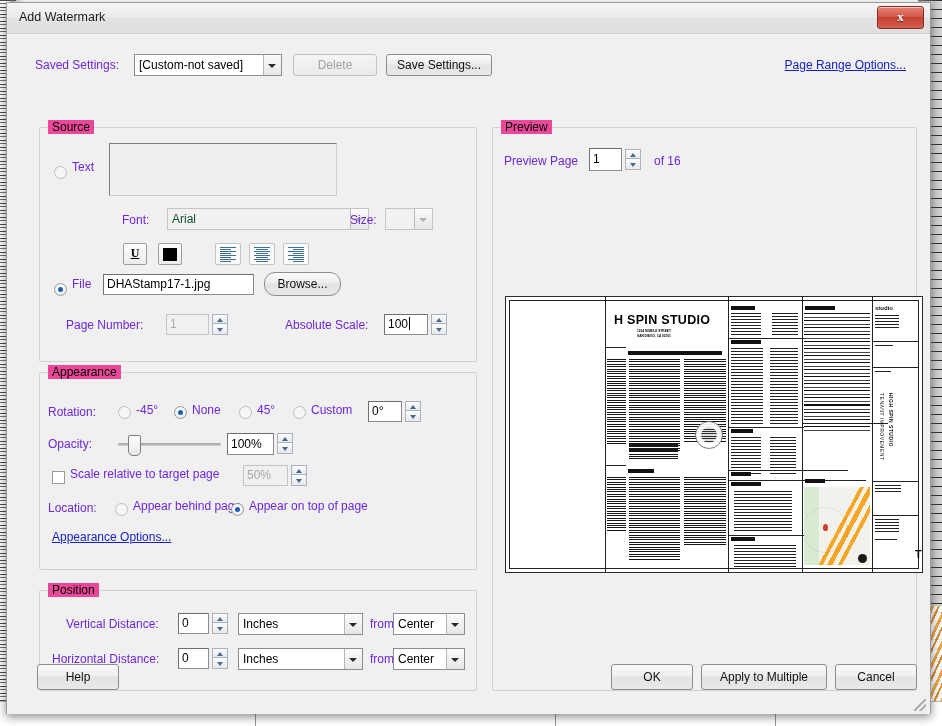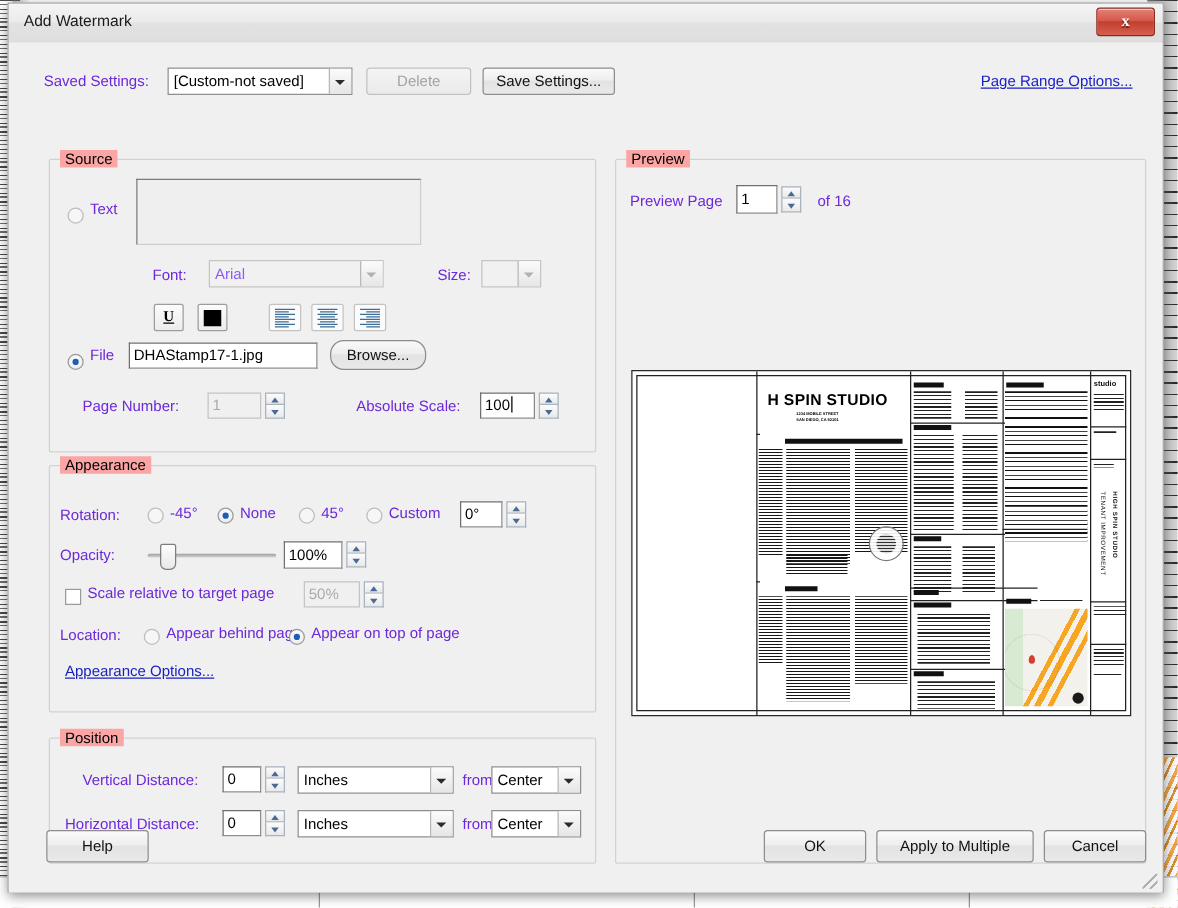--- a/index.html
+++ b/index.html
@@ -228,21 +228,21 @@
   .group {
     position: absolute;
     box-sizing: border-box;
     border: 1px solid #d2d2d2;
     border-radius: 2px;
   }
   .group > .group-title {
     position: absolute;
     top: -8px;
     left: 8px;
-    background: #fca5a5;
+    background: #ec4899;
     padding: 0 4px;
     font-size: 12px;
     color: #000;
   }
 
   #source-group { left: 32px; top: 93px; width: 438px; height: 235px; }
   #appearance-group { left: 32px; top: 338px; width: 438px; height: 198px; }
   #position-group { left: 32px; top: 556px; width: 438px; height: 101px; }
   #preview-group { left: 485px; top: 93px; width: 425px; height: 564px; }
 
@@ -324,22 +324,22 @@
     left: 69px; top: 15px;
     width: 228px; height: 53px;
     box-sizing: border-box;
     background: #efefef;
     border: 1px solid #7c7c7c;
     border-right-color: #cfcfcf;
     border-bottom-color: #cfcfcf;
   }
   #font-label { position: absolute; left: 82px; top: 85px; }
   #font-combo {
-    position: absolute; left: 127px; top: 80px; width: 140px;
-    background: #f1f1f1; color: #8b5cf6; border-color: #c5c5c5;
+    position: absolute; left: 127px; top: 80px; width: 202px;
+    background: #f1f1f1; color: #14532d; border-color: #c5c5c5;
   }
   #font-combo .arrow-box::after { border-top-color: #b0b0b0; }
   #size-label { position: absolute; left: 310px; top: 85px; }
   #size-combo {
     position: absolute; left: 345px; top: 80px; width: 48px;
     background: #f1f1f1; border-color: #c5c5c5;
   }
   #size-combo .arrow-box::after { border-top-color: #b0b0b0; }
 
   .fmt-btn {
@@ -473,20 +473,21 @@
   #preview-page-spinner { left: 132px; top: 21px; }
   #preview-total-label { position: absolute; left: 161px; top: 26px; }
 
   #preview-thumbnail {
     position: absolute;
     left: 12px; top: 168px;
     width: 398px; height: 275px;
     background: #fff;
     border: 1px solid #2a2a2a;
     overflow: hidden;
+    padding-left: 18px;
   }
   .pv-inner {
     position: absolute;
     inset: 3px;
     border: 1px solid #222;
   }
   .pv-vline { position: absolute; top: 0; bottom: 0; width: 1px; background: #222; }
   .pv-hline { position: absolute; left: 0; right: 0; height: 1px; background: #222; }
   .pv-title {
     position: absolute;

